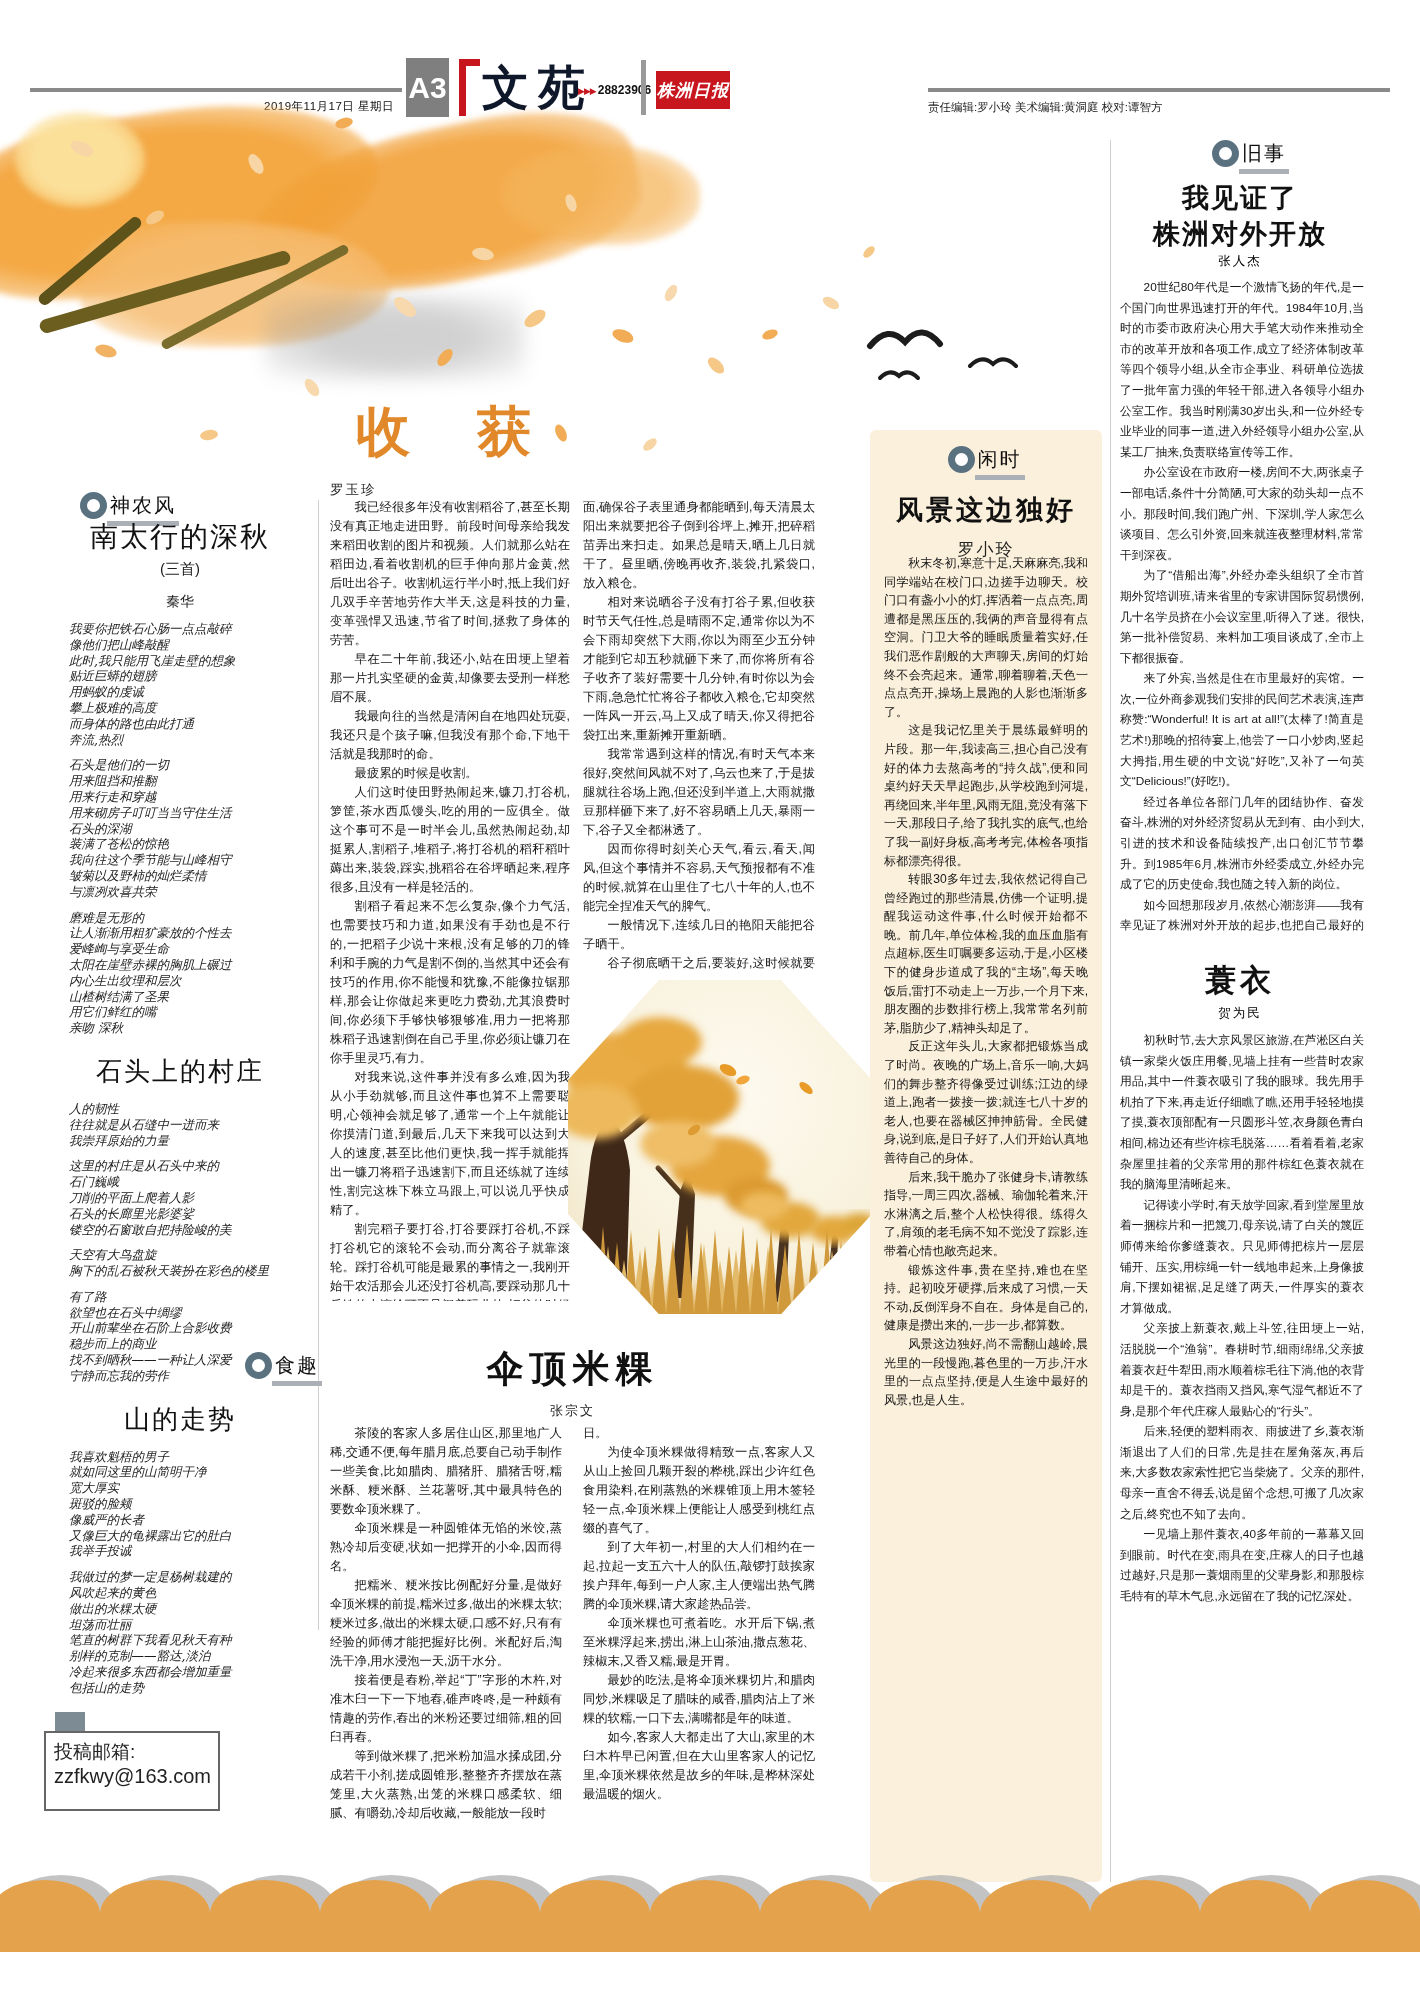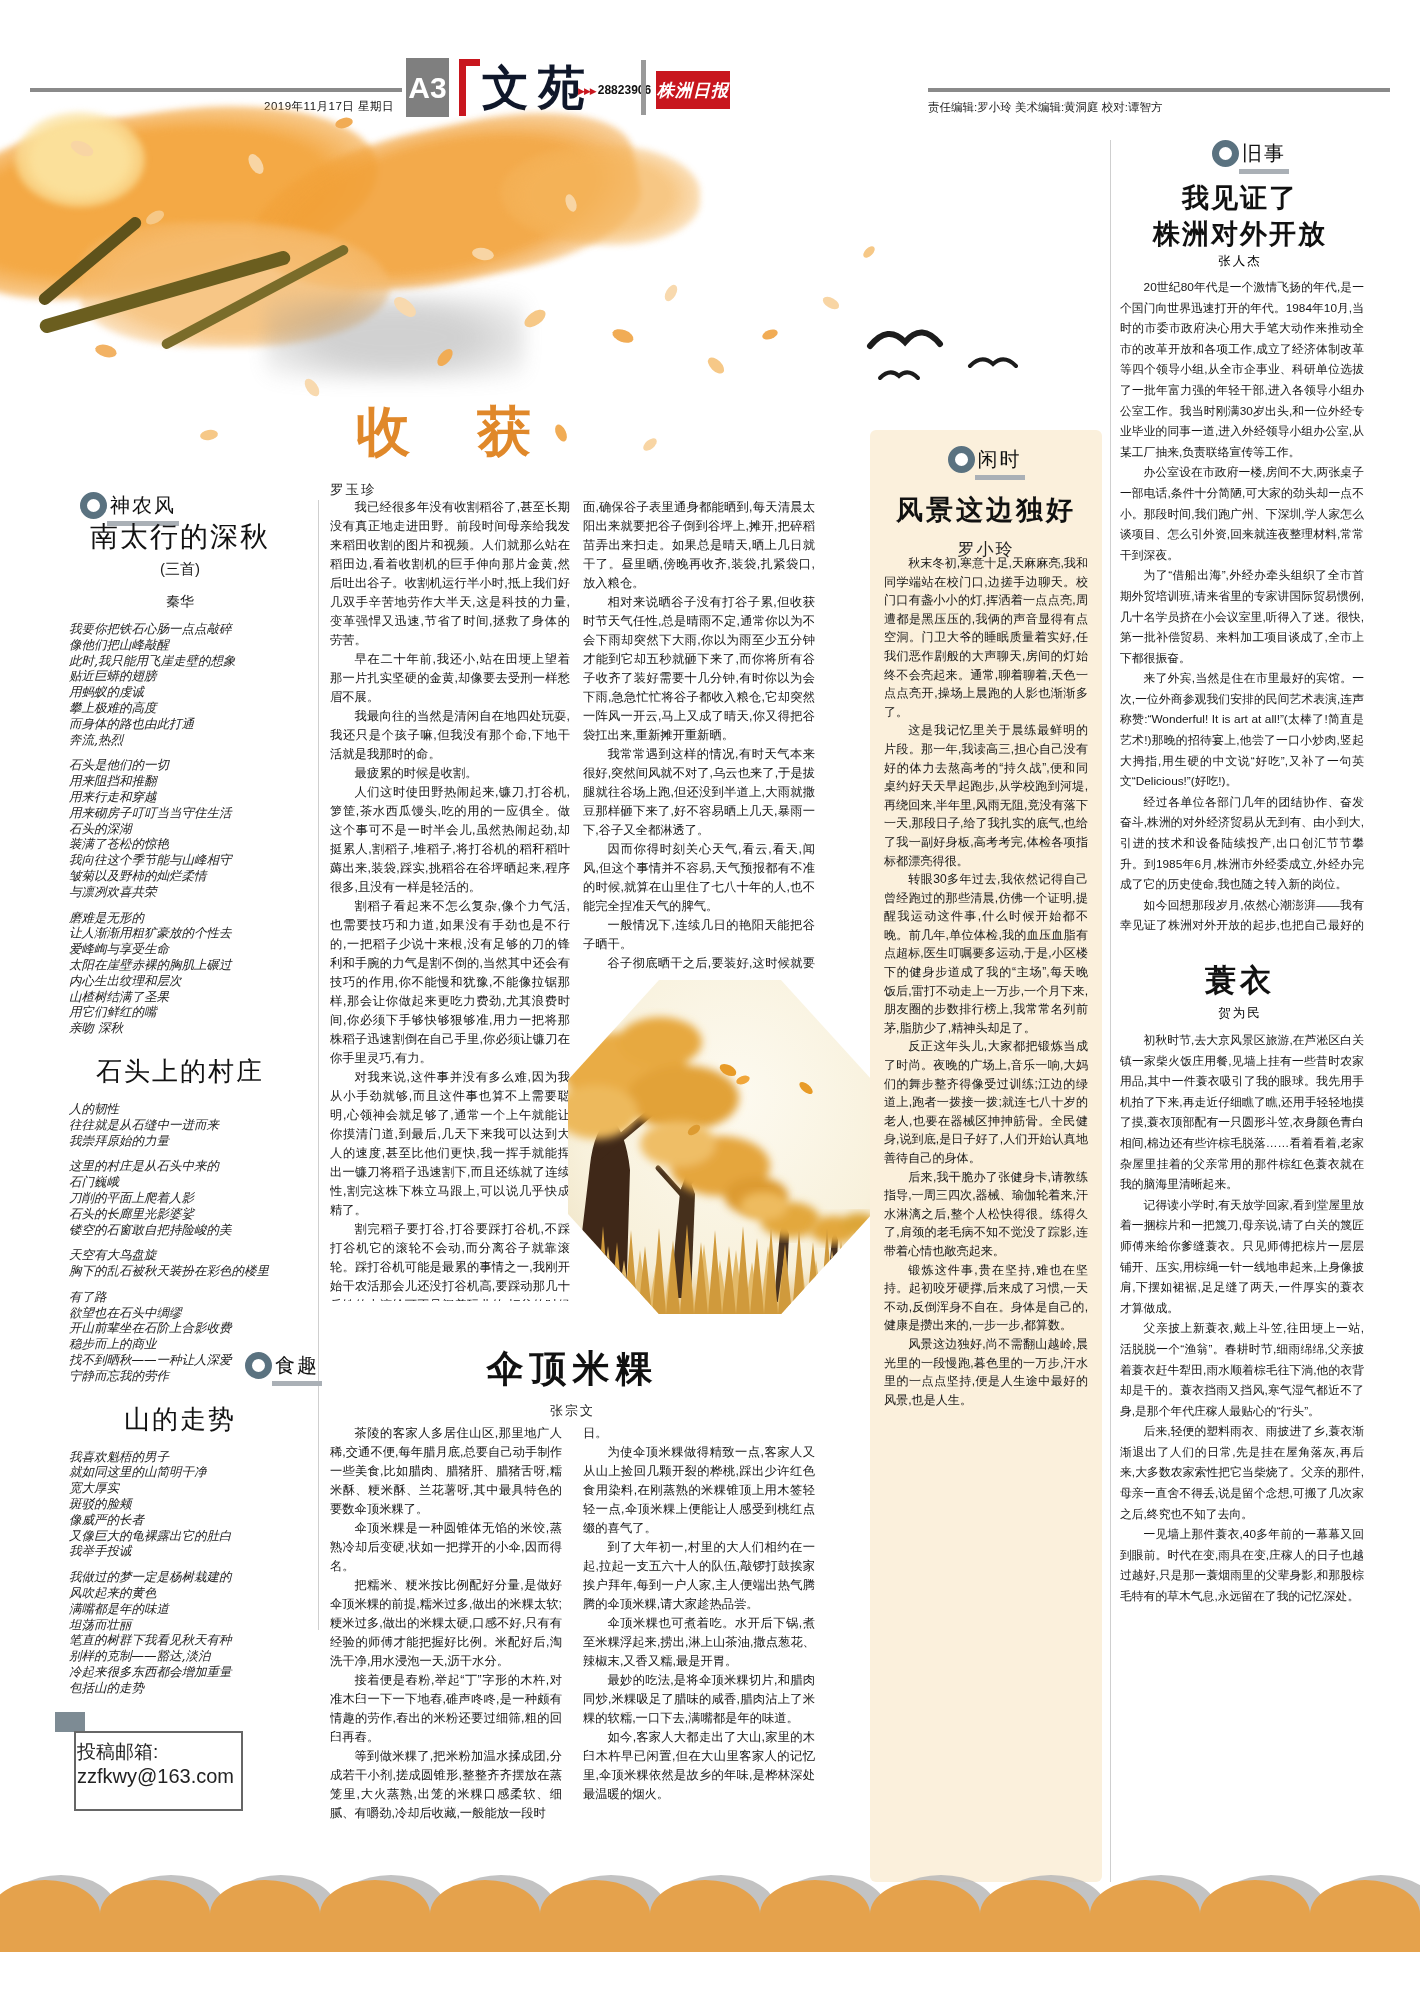--- a/index.html
+++ b/index.html
@@ -43,22 +43,22 @@
   .poem-title{font-size:28px;text-align:center;letter-spacing:2px;color:#111;}
   .poem-sub{font-size:15px;text-align:center;margin-top:4px;}
   .poem-author{font-size:14px;text-align:center;margin:14px 0 10px 0;}
   .poem-lines{font-family:"DejaVu Serif",serif;font-style:italic;font-size:12.5px;line-height:15.8px;}
   .poem-lines div{padding-left:14px;}
   .poem-lines .gap{height:10px;padding:0;}
   .poem-title2{font-size:26px;text-align:center;letter-spacing:2px;margin:18px 0 12px 0;color:#111;}
 
   
   #submit-tab{position:absolute;left:55px;top:1712px;width:30px;height:20px;background:#7d8b94;}
-  #submit-box{position:absolute;left:74px;top:1731px;width:160px;height:70px;border:2px solid #666;
-      background:#fff;padding:6px 4px 0 1px;}
+  #submit-box{position:absolute;left:44px;top:1731px;width:160px;height:70px;border:2px solid #666;
+      background:#fff;padding:6px 4px 0 8px;}
   #submit-box .lbl{font-size:19px;color:#222;}
   #submit-box .mail{font-size:20px;color:#222;font-family:"Liberation Sans",sans-serif;}
 
   
   #main-title{position:absolute;left:330px;top:396px;width:485px;}
   #main-title .t{font-size:54px;font-weight:bold;color:#e0882a;letter-spacing:26px;padding-left:26px;}
   #main-title .a{font-size:13.5px;color:#222;margin-top:12px;letter-spacing:2px;}
   .body-text{position:absolute;font-size:12.3px;line-height:19px;text-align:justify;color:#161616;overflow:hidden;}
   .body-text .para{text-indent:2em;}
   .cont-first .para:first-child{text-indent:0;}
@@ -220,21 +220,21 @@
         <div class="">我喜欢魁梧的男子</div>
         <div class="">就如同这里的山简明干净</div>
         <div class="">宽大厚实</div>
         <div class="">斑驳的脸颊</div>
         <div class="">像威严的长者</div>
         <div class="">又像巨大的龟裸露出它的肚白</div>
         <div class="">我举手投诚</div>
         <div class=" gap"></div>
         <div class="">我做过的梦一定是杨树栽建的</div>
         <div class="">风吹起来的黄色</div>
-        <div class="">满嘴都是年的味道</div>
+        <div class="">做出的米粿太硬</div>
         <div class="">坦荡而壮丽</div>
         <div class="">笔直的树群下我看见秋天有种</div>
         <div class="">别样的克制——豁达,淡泊</div>
         <div class="">冷起来很多东西都会增加重量</div>
         <div class="">包括山的走势</div>
       </div>
   </div>
 
   <div id="submit-tab"></div>
   <div id="submit-box">

